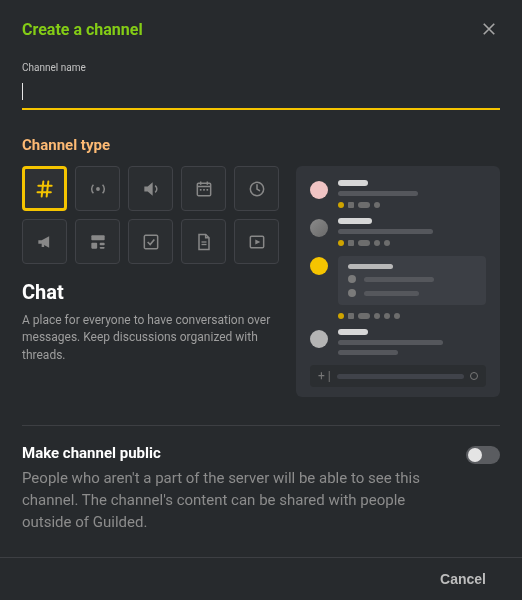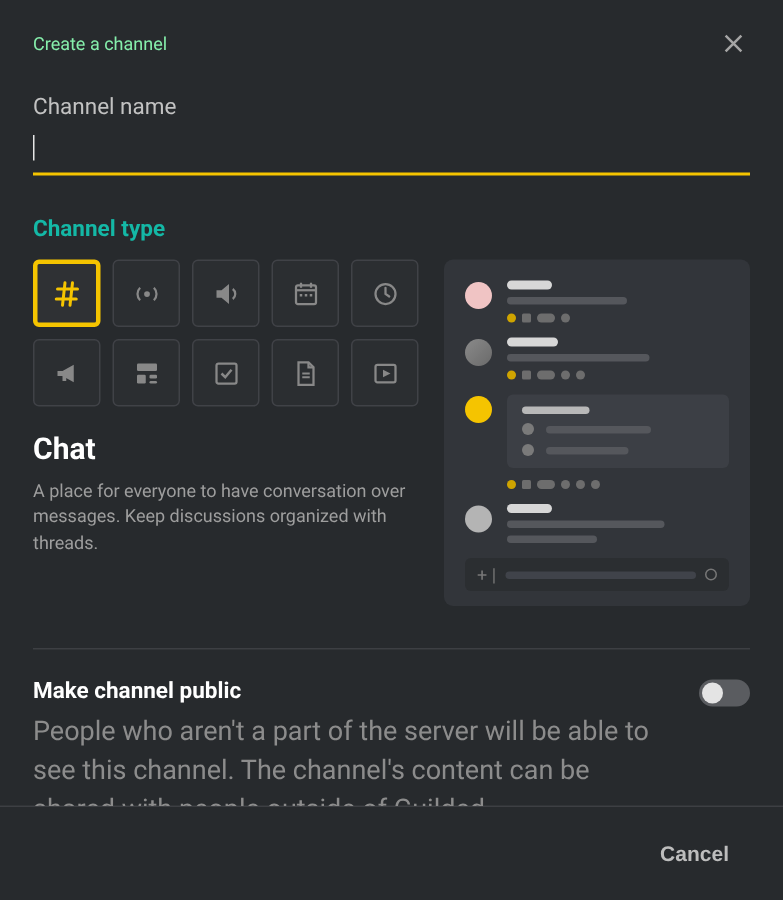--- a/index.html
+++ b/index.html
@@ -12,35 +12,35 @@
     overflow: hidden;
   }
   .modal { width: 100%; height: 100%; display: flex; flex-direction: column; }
   .header {
     display: flex;
     justify-content: space-between;
     align-items: center;
     padding: 16px 20px 14px 22px;
   }
   .header h1 {
-    color: #86efac;
-    font-size: 12px;
-    font-weight: 400;
+    color: #84cc16;
+    font-size: 16px;
+    font-weight: 700;
   }
   .close-btn {
     background: none;
     border: none;
     cursor: pointer;
     padding: 4px;
     display: flex;
   }
   .close-btn svg { width: 18px; height: 18px; stroke: #a5a5a5; }
   .body { padding: 6px 22px 0 22px; flex: 1; overflow: auto; }
   .field-label {
-    font-size: 15px;
+    font-size: 10px;
     color: #c2c2c2;
     margin-bottom: 6px;
   }
   .name-wrap { position: relative; margin-bottom: 26px; }
   .name-input {
     width: 100%;
     background: transparent;
     border: none;
     border-bottom: 2px solid #f5c400;
     color: #fff;
@@ -52,21 +52,21 @@
     position: absolute;
     left: 0;
     top: 4px;
     width: 1px;
     height: 17px;
     background: #e6e6e6;
   }
   .section-title {
     font-size: 15px;
     font-weight: 700;
-    color: #14b8a6;
+    color: #fdba74;
     margin-bottom: 12px;
   }
   .type-row { display: flex; gap: 14px; }
   .type-grid {
     display: grid;
     grid-template-columns: repeat(5, 45px);
     grid-template-rows: repeat(2, 45px);
     gap: 8px;
   }
   .type-btn {
@@ -154,35 +154,35 @@
   .divider { height: 1px; background: #3d3f43; margin: 28px 0 18px 0; }
 
   .public-row {
     display: flex;
     justify-content: space-between;
     align-items: flex-start;
     gap: 32px;
     margin-bottom: 4px;
   }
   .public-title { font-size: 15px; font-weight: 700; color: #fff; margin-bottom: 6px; }
-  .public-desc { font-size: 18px; line-height: 1.45; color: #8c8c8c; max-width: 420px; }
+  .public-desc { font-size: 15px; line-height: 1.45; color: #8c8c8c; max-width: 420px; }
   .toggle {
     width: 34px; height: 18px; border-radius: 10px;
     background: #5a5c60; position: relative; flex-shrink: 0; margin-top: 2px;
     cursor: pointer;
   }
   .toggle .knob {
     width: 14px; height: 14px; border-radius: 50%; background: #e4e4e4;
     position: absolute; left: 2px; top: 2px;
   }
 
   .footer {
     border-top: 1px solid #3d3f43;
     background: #272a2d;
-    padding: 14px 18px;
+    padding: 4px 18px;
     display: flex;
     justify-content: flex-end;
     gap: 17px;
     align-items: center;
   }
   .btn {
     border: none;
     border-radius: 4px;
     padding: 9px 18px;
     font-size: 14px;

